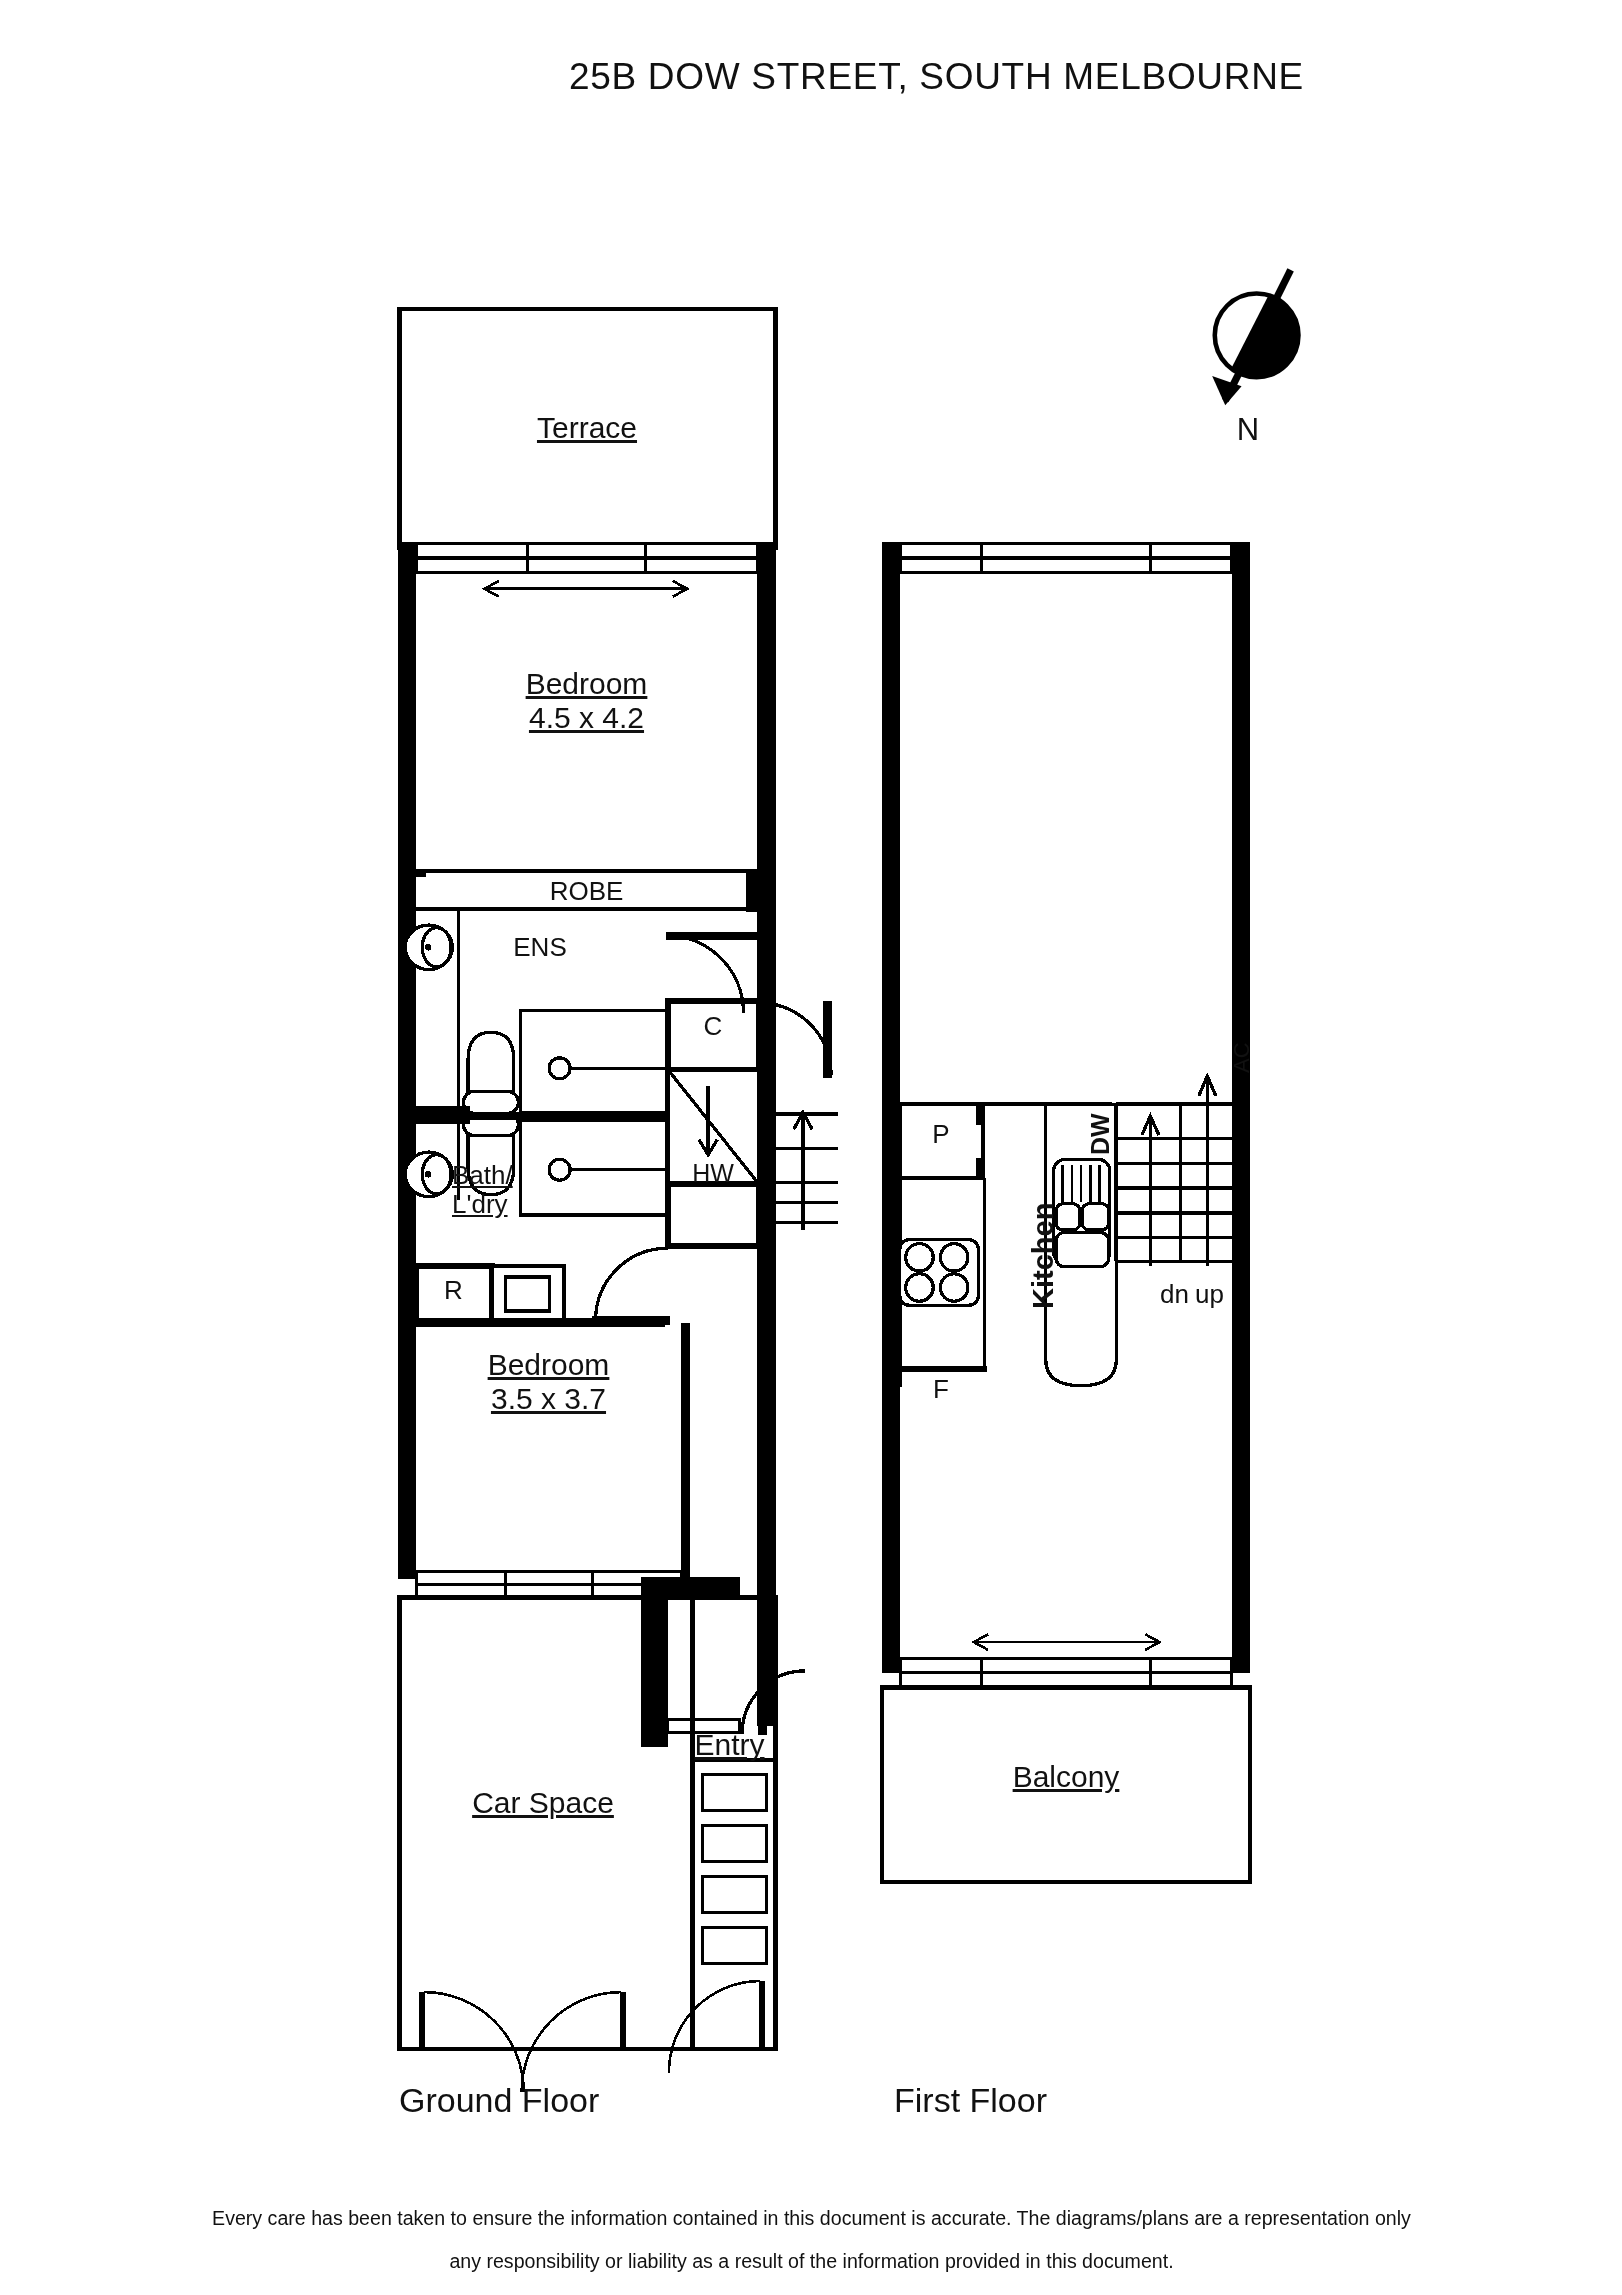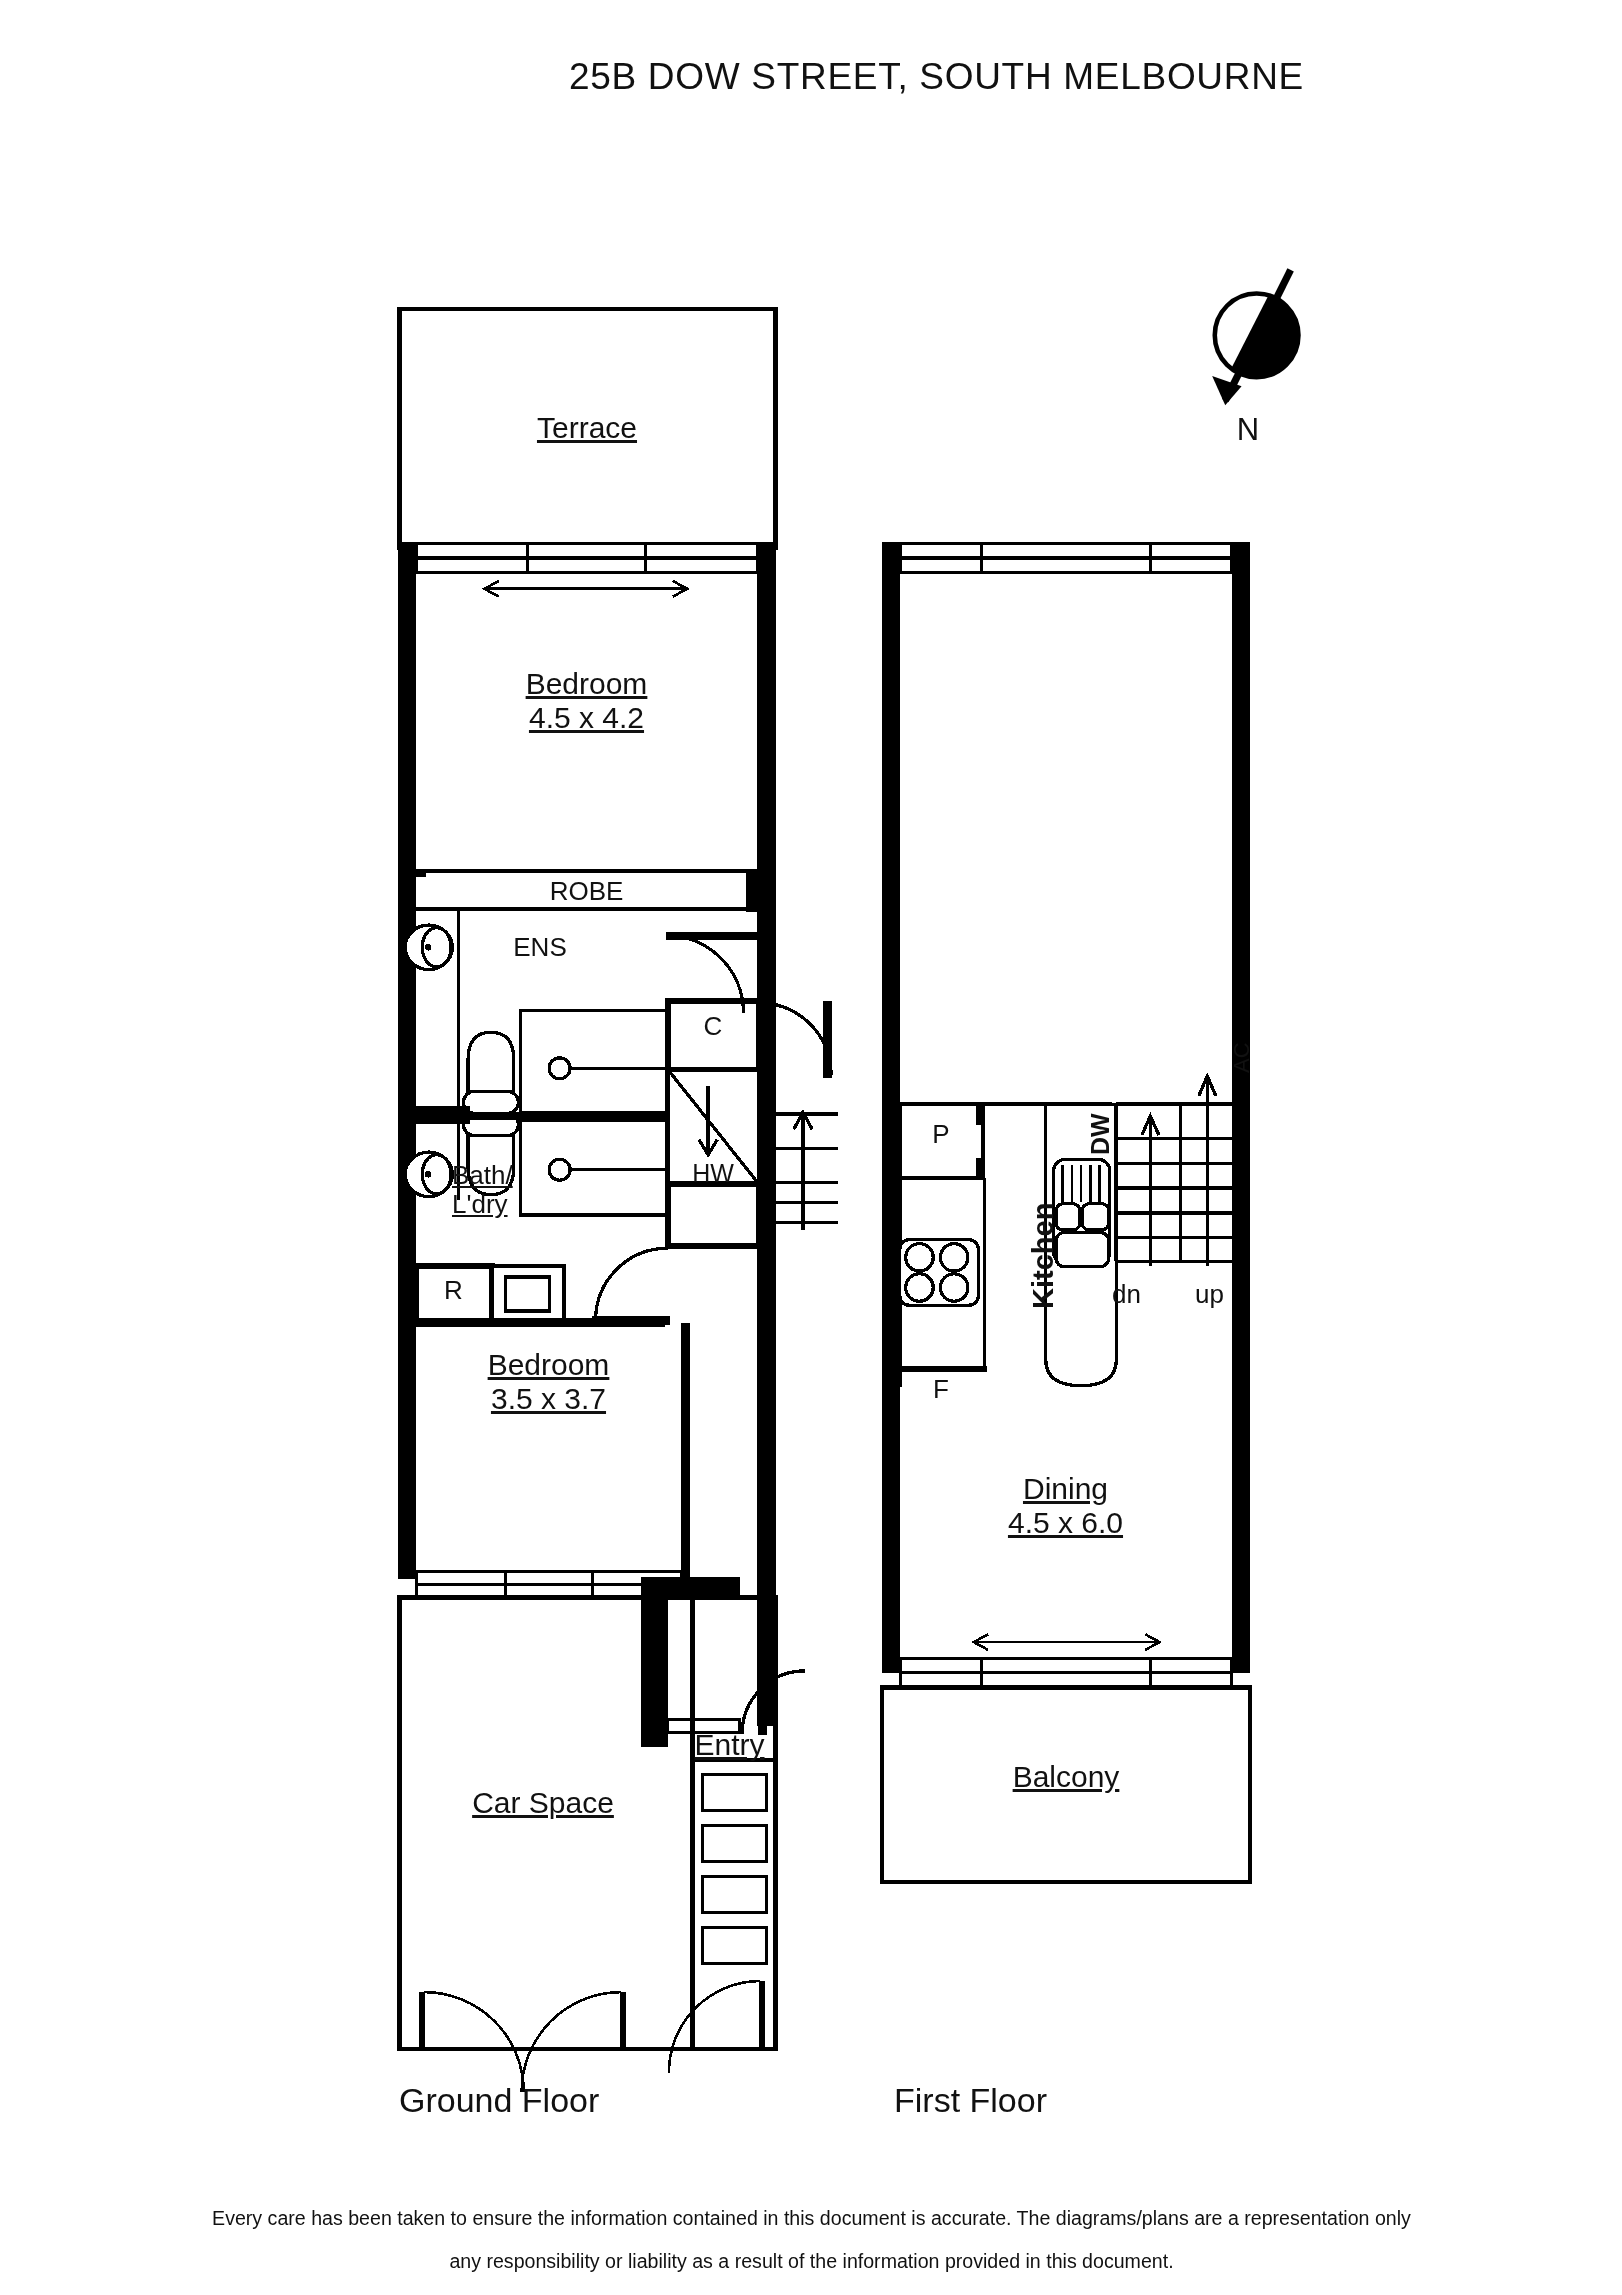--- a/index.html
+++ b/index.html
@@ -291,28 +291,24 @@
   <div class="tag" style="left:900px;top:1119px;width:82px;text-align:center;">P</div>
 
   <div class="tag" style="left:900px;top:1374px;width:82px;text-align:center;">F</div>
 
   <div class="tag vert" style="left:1027px;top:1309px;transform:rotate(-90deg);font-size:29px;font-weight:700;">Kitchen</div>
 
   <div class="tag vert" style="left:1086px;top:1155px;transform:rotate(-90deg);font-size:25px;font-weight:700;">DW</div>
 
   <div class="tag vert" style="left:1229px;top:1073px;transform:rotate(-90deg);font-size:22px;">AC</div>
 
-  <div class="tag" style="left:1112px;top:1279px;width:77px;text-align:left;font-size:26px;">dn</div>
+  <div class="tag" style="left:1112px;top:1279px;width:77px;text-align:right;font-size:26px;">dn</div>
 
   <div class="tag" style="left:1171px;top:1279px;width:77px;text-align:center;font-size:26px;">up</div>
 
-  <div class="roomName" style="left:900px;top:1472px;width:331px;">
-    <span>Dining</span><br>
-    <span>4.5 x 6.0</span>
-  </div>
 
   <div class="roomName" style="left:882px;top:1760px;width:368px;">Balcony</div>
 
   <div class="floorLabel" style="left:882px;top:2081px;margin-left:12px;">First Floor</div>
 
   <div id="disclaimer">
     <div>Every care has been taken to ensure the information contained in this document is accurate. The diagrams/plans are a representation only</div>
     <div>any responsibility or liability as a result of the information provided in this document.</div>
   </div>
 

